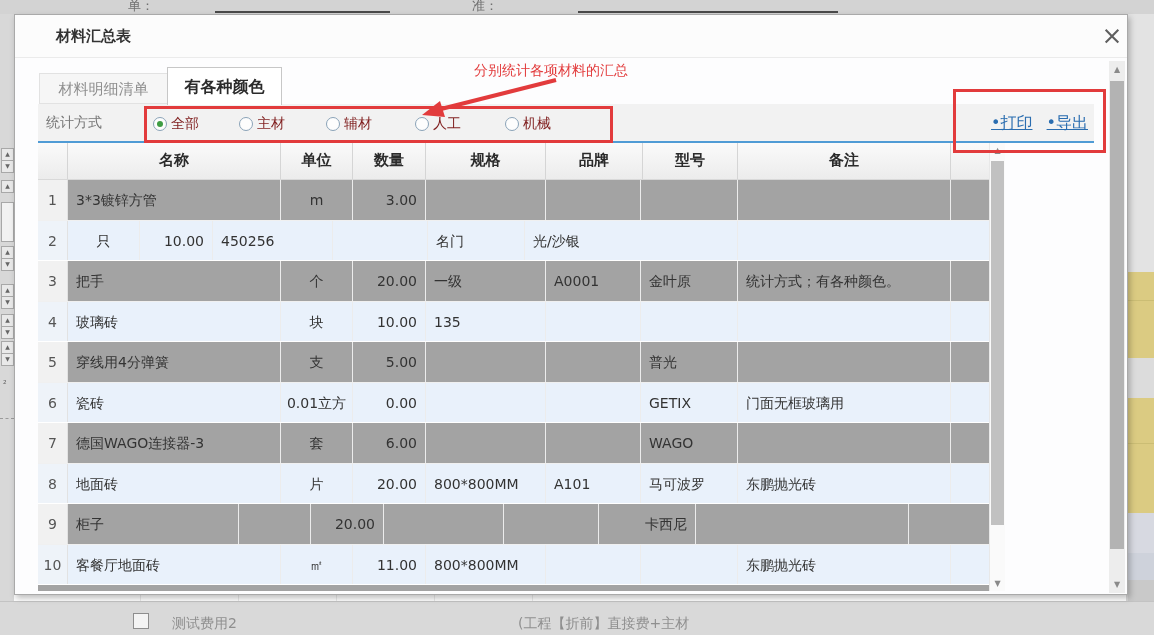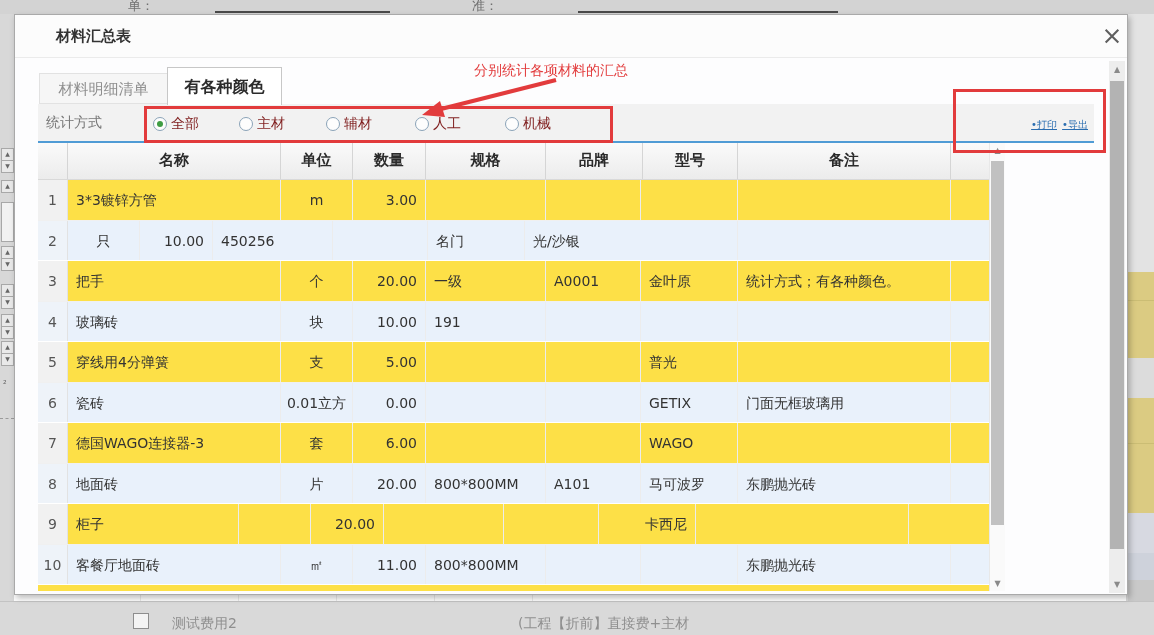--- a/index.html
+++ b/index.html
@@ -32,24 +32,24 @@
   #tab-detail{left:24px;top:58px;width:129px;height:31px;line-height:31px;background:#f6f6f6;border:1px solid #e2e2e2;color:#8f8f8f;font-size:15px;}
   #tab-summary{left:152px;top:52px;width:115px;height:38px;line-height:38px;background:#fff;border:1px solid #c7c7c7;border-bottom:none;color:#2b2b2b;font-size:16px;font-weight:bold;z-index:3;}
   
   #toolbar{left:23px;top:89px;width:1056px;height:37px;background:#f2f2f2;}
   #stat-label{left:8px;top:10px;color:#777;font-size:14px;}
   .radio-item{top:9px;height:18px;cursor:pointer;}
   .radio-circle{display:inline-block;vertical-align:middle;width:12px;height:12px;border:1px solid #8aa3b8;border-radius:50%;background:#fdfdfd;position:relative;}
   .radio-dot{position:absolute;left:3px;top:3px;width:6px;height:6px;border-radius:50%;background:#3f9d44;}
   .radio-text{display:inline-block;vertical-align:middle;margin-left:4px;color:#7f1d1d;font-size:14px;white-space:nowrap;}
   #links{right:6px;top:9px;white-space:nowrap;}
-  .link{color:#2a6db0;font-size:10px;text-decoration:underline;cursor:pointer;}
+  .link{color:#2a6db0;font-size:16px;text-decoration:underline;margin-left:9px;cursor:pointer;}
   #blue-line{left:23px;top:126px;width:1056px;height:2px;background:#4f9bd5;}
   
-  #grid{left:23px;top:128px;width:951px;height:448px;background:#fde047;overflow:hidden;}
+  #grid{left:23px;top:128px;width:951px;height:448px;background:#a3a3a3;overflow:hidden;}
   .tr,.thead{display:flex;width:951px;}
   .thead{height:36px;background:linear-gradient(#fafafa,#ececec);border-bottom:1px solid #d9d9d9;}
   .th{box-sizing:border-box;border-right:1px solid #d5d5d5;font-size:15px;font-weight:bold;color:#2b2b2b;text-align:center;line-height:35px;white-space:nowrap;overflow:hidden;}
   .th:last-child{border-right:none;}
   .tr{height:40.5px;box-sizing:border-box;border-bottom:1px solid #f0f0f0;}
   .tr.even{background:#e9f1fb;border-bottom:1px solid #fff;}
   .td{box-sizing:border-box;border-right:1px solid #ececec;font-size:14px;color:#333;line-height:40px;white-space:nowrap;overflow:hidden;padding:0 8px;}
   .td:last-child{border-right:none;}
   .td.c{text-align:center;padding:0 2px;}
   .td.r{text-align:right;}
@@ -183,21 +183,21 @@
             <div class="td " style="width: 95px;">A0001</div>
             <div class="td " style="width: 97px;">金叶原</div>
             <div class="td " style="width: 213px;">统计方式；有各种颜色。</div>
             <div class="td c" style="width: 38px;"></div>
           </div>
           <div class="tr even">
             <div class="td c num" style="width: 30px;">4</div>
             <div class="td " style="width: 213px;">玻璃砖</div>
             <div class="td c" style="width: 72px;">块</div>
             <div class="td r" style="width: 73px;">10.00</div>
-            <div class="td " style="width: 120px;">191</div>
+            <div class="td " style="width: 120px;">135</div>
             <div class="td " style="width: 95px;"></div>
             <div class="td " style="width: 97px;"></div>
             <div class="td " style="width: 213px;"></div>
             <div class="td c" style="width: 38px;"></div>
           </div>
           <div class="tr">
             <div class="td c num" style="width: 30px;">5</div>
             <div class="td " style="width: 213px;">穿线用4分弹簧</div>
             <div class="td c" style="width: 72px;">支</div>
             <div class="td r" style="width: 73px;">5.00</div>

